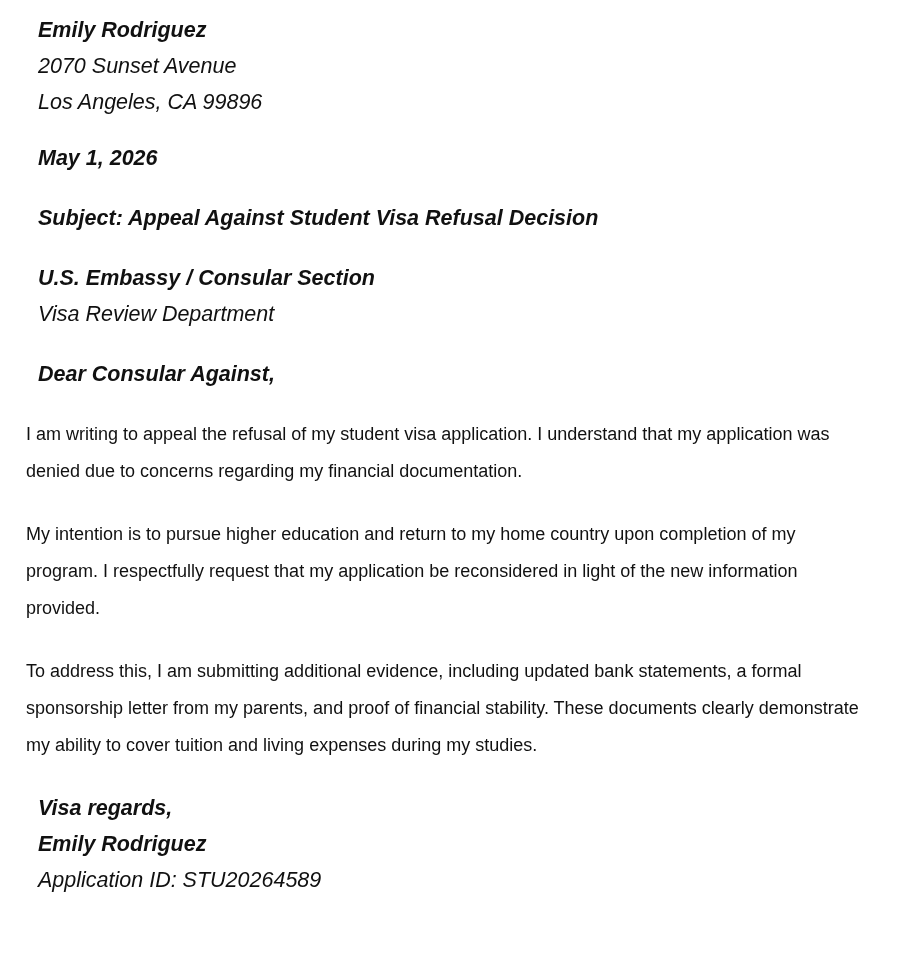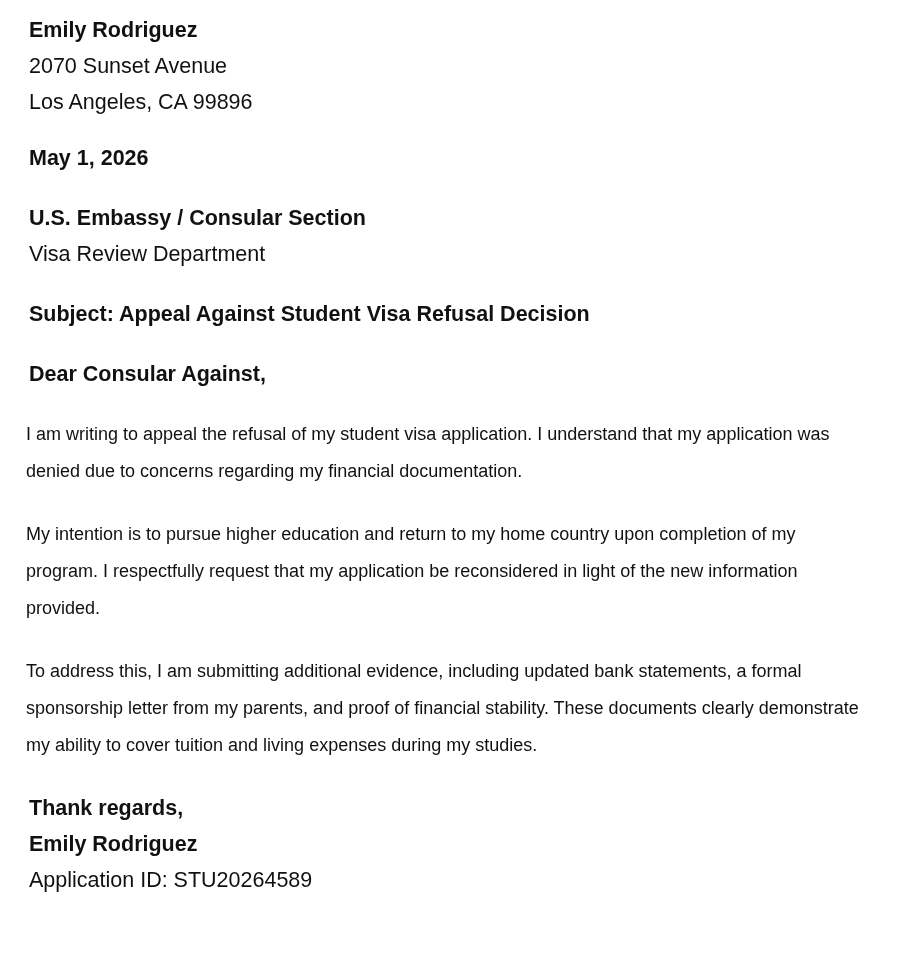--- a/index.html
+++ b/index.html
@@ -13,21 +13,22 @@
     font-family: "Liberation Sans", sans-serif;
     color: #111111;
     -webkit-font-smoothing: antialiased;
   }
   .letter {
     box-sizing: border-box;
     width: 900px;
     padding: 12px 26px 18px 26px;
   }
   .block {
-    margin: 0 0 22px 3px;
+    margin: 0 0 22px 12px;
+    font-style: italic;
   }
   .block:last-child {
     margin-bottom: 0;
   }
   .line {
     font-size: 21.5px;
     line-height: 36px;
     white-space: pre-wrap;
   }
   .bold {
@@ -69,37 +70,37 @@
   <div class="block sender-block">
     <div class="line bold">Emily Rodriguez</div>
     <div class="line">2070 Sunset Avenue</div>
     <div class="line">Los Angeles, CA 99896</div>
   </div>
 
   <div class="block date-block">
     <div class="line bold">May 1, 2026</div>
   </div>
 
+  <div class="block subject-block">
+    <div class="line bold">Subject: Appeal Against Student Visa Refusal Decision</div>
+  </div>
+
   <div class="block recipient-block">
     <div class="line bold">U.S. Embassy / Consular Section</div>
     <div class="line">Visa Review Department</div>
-  </div>
-
-  <div class="block subject-block">
-    <div class="line bold">Subject: Appeal Against Student Visa Refusal Decision</div>
   </div>
 
   <div class="block salutation-block">
     <div class="line bold">Dear Consular Against,</div>
   </div>
 
   <p class="para">I am writing to appeal the refusal of my student visa application. I understand that my application was denied due to concerns regarding my financial documentation.</p>
   <p class="para">My intention is to pursue higher education and return to my home country upon completion of my program. I respectfully request that my application be reconsidered in light of the new information provided.</p>
   <p class="para">To address this, I am submitting additional evidence, including updated bank statements, a formal sponsorship letter from my parents, and proof of financial stability. These documents clearly demonstrate my ability to cover tuition and living expenses during my studies.</p>
 
 
   <div class="block signature-block">
-    <div class="line bold">Thank regards,</div>
+    <div class="line bold">Visa regards,</div>
     <div class="line bold">Emily Rodriguez</div>
     <div class="line">Application ID: STU20264589</div>
   </div>
 
 </div>
 
 </body></html>

